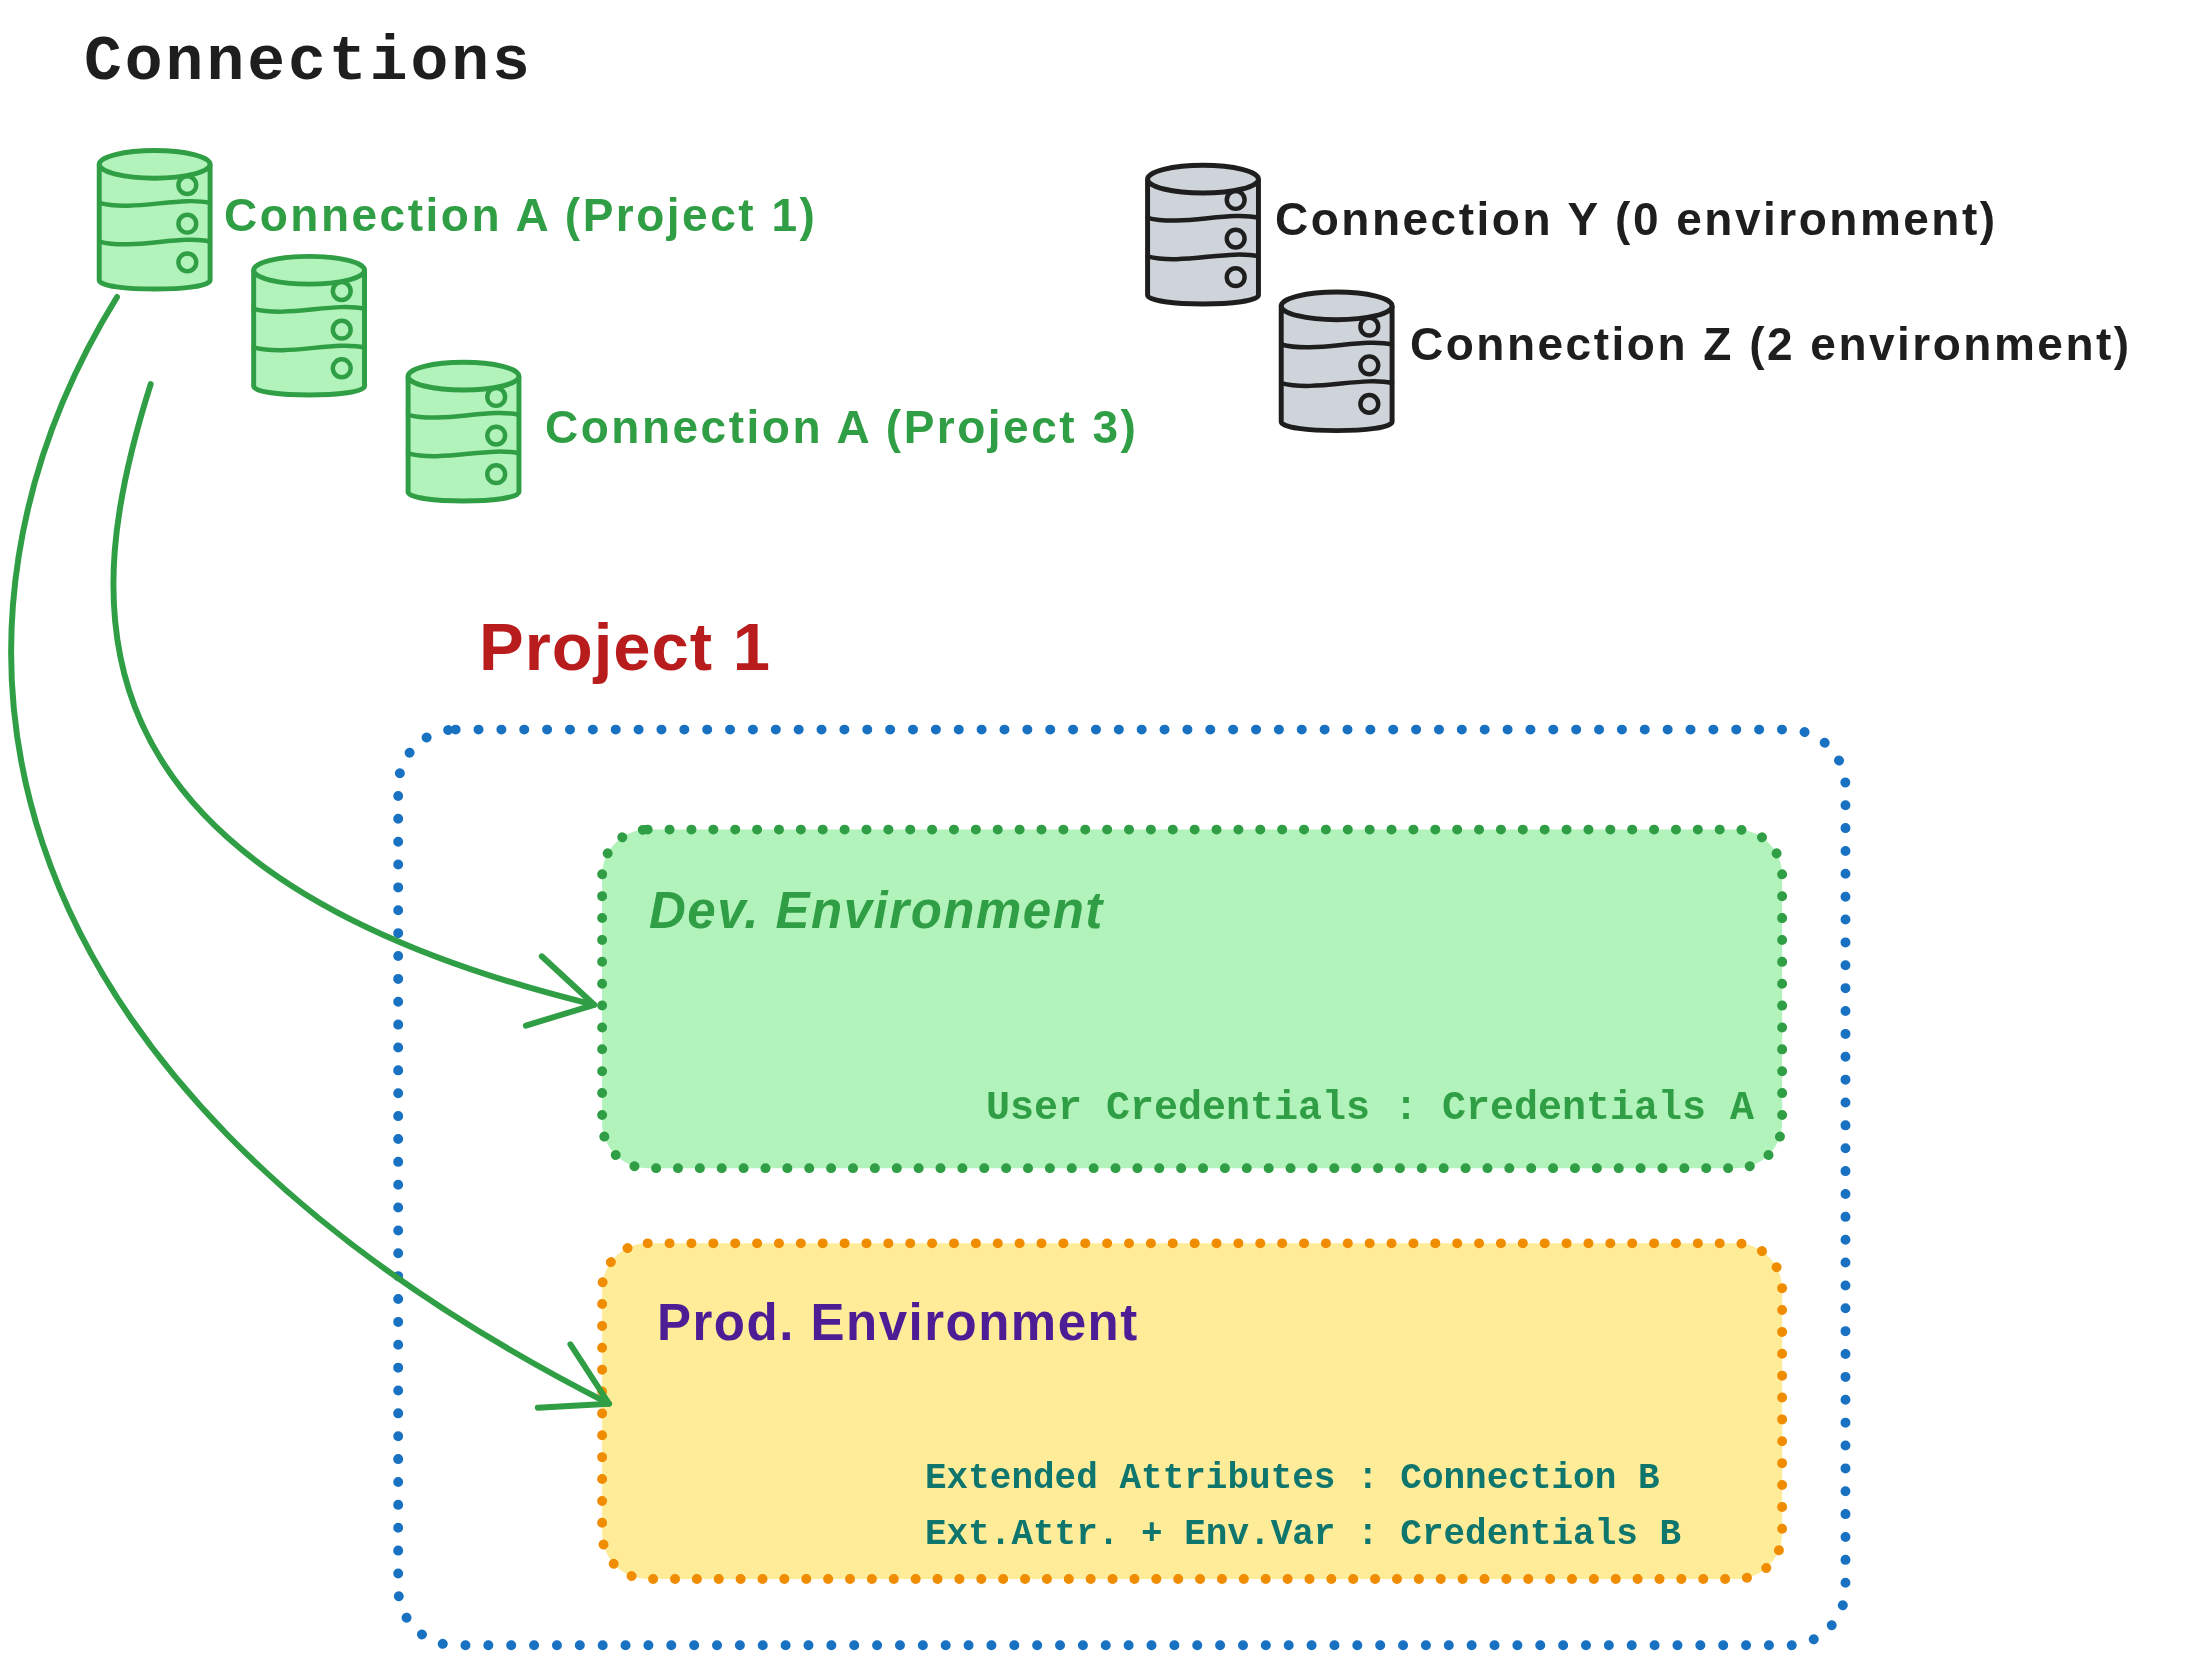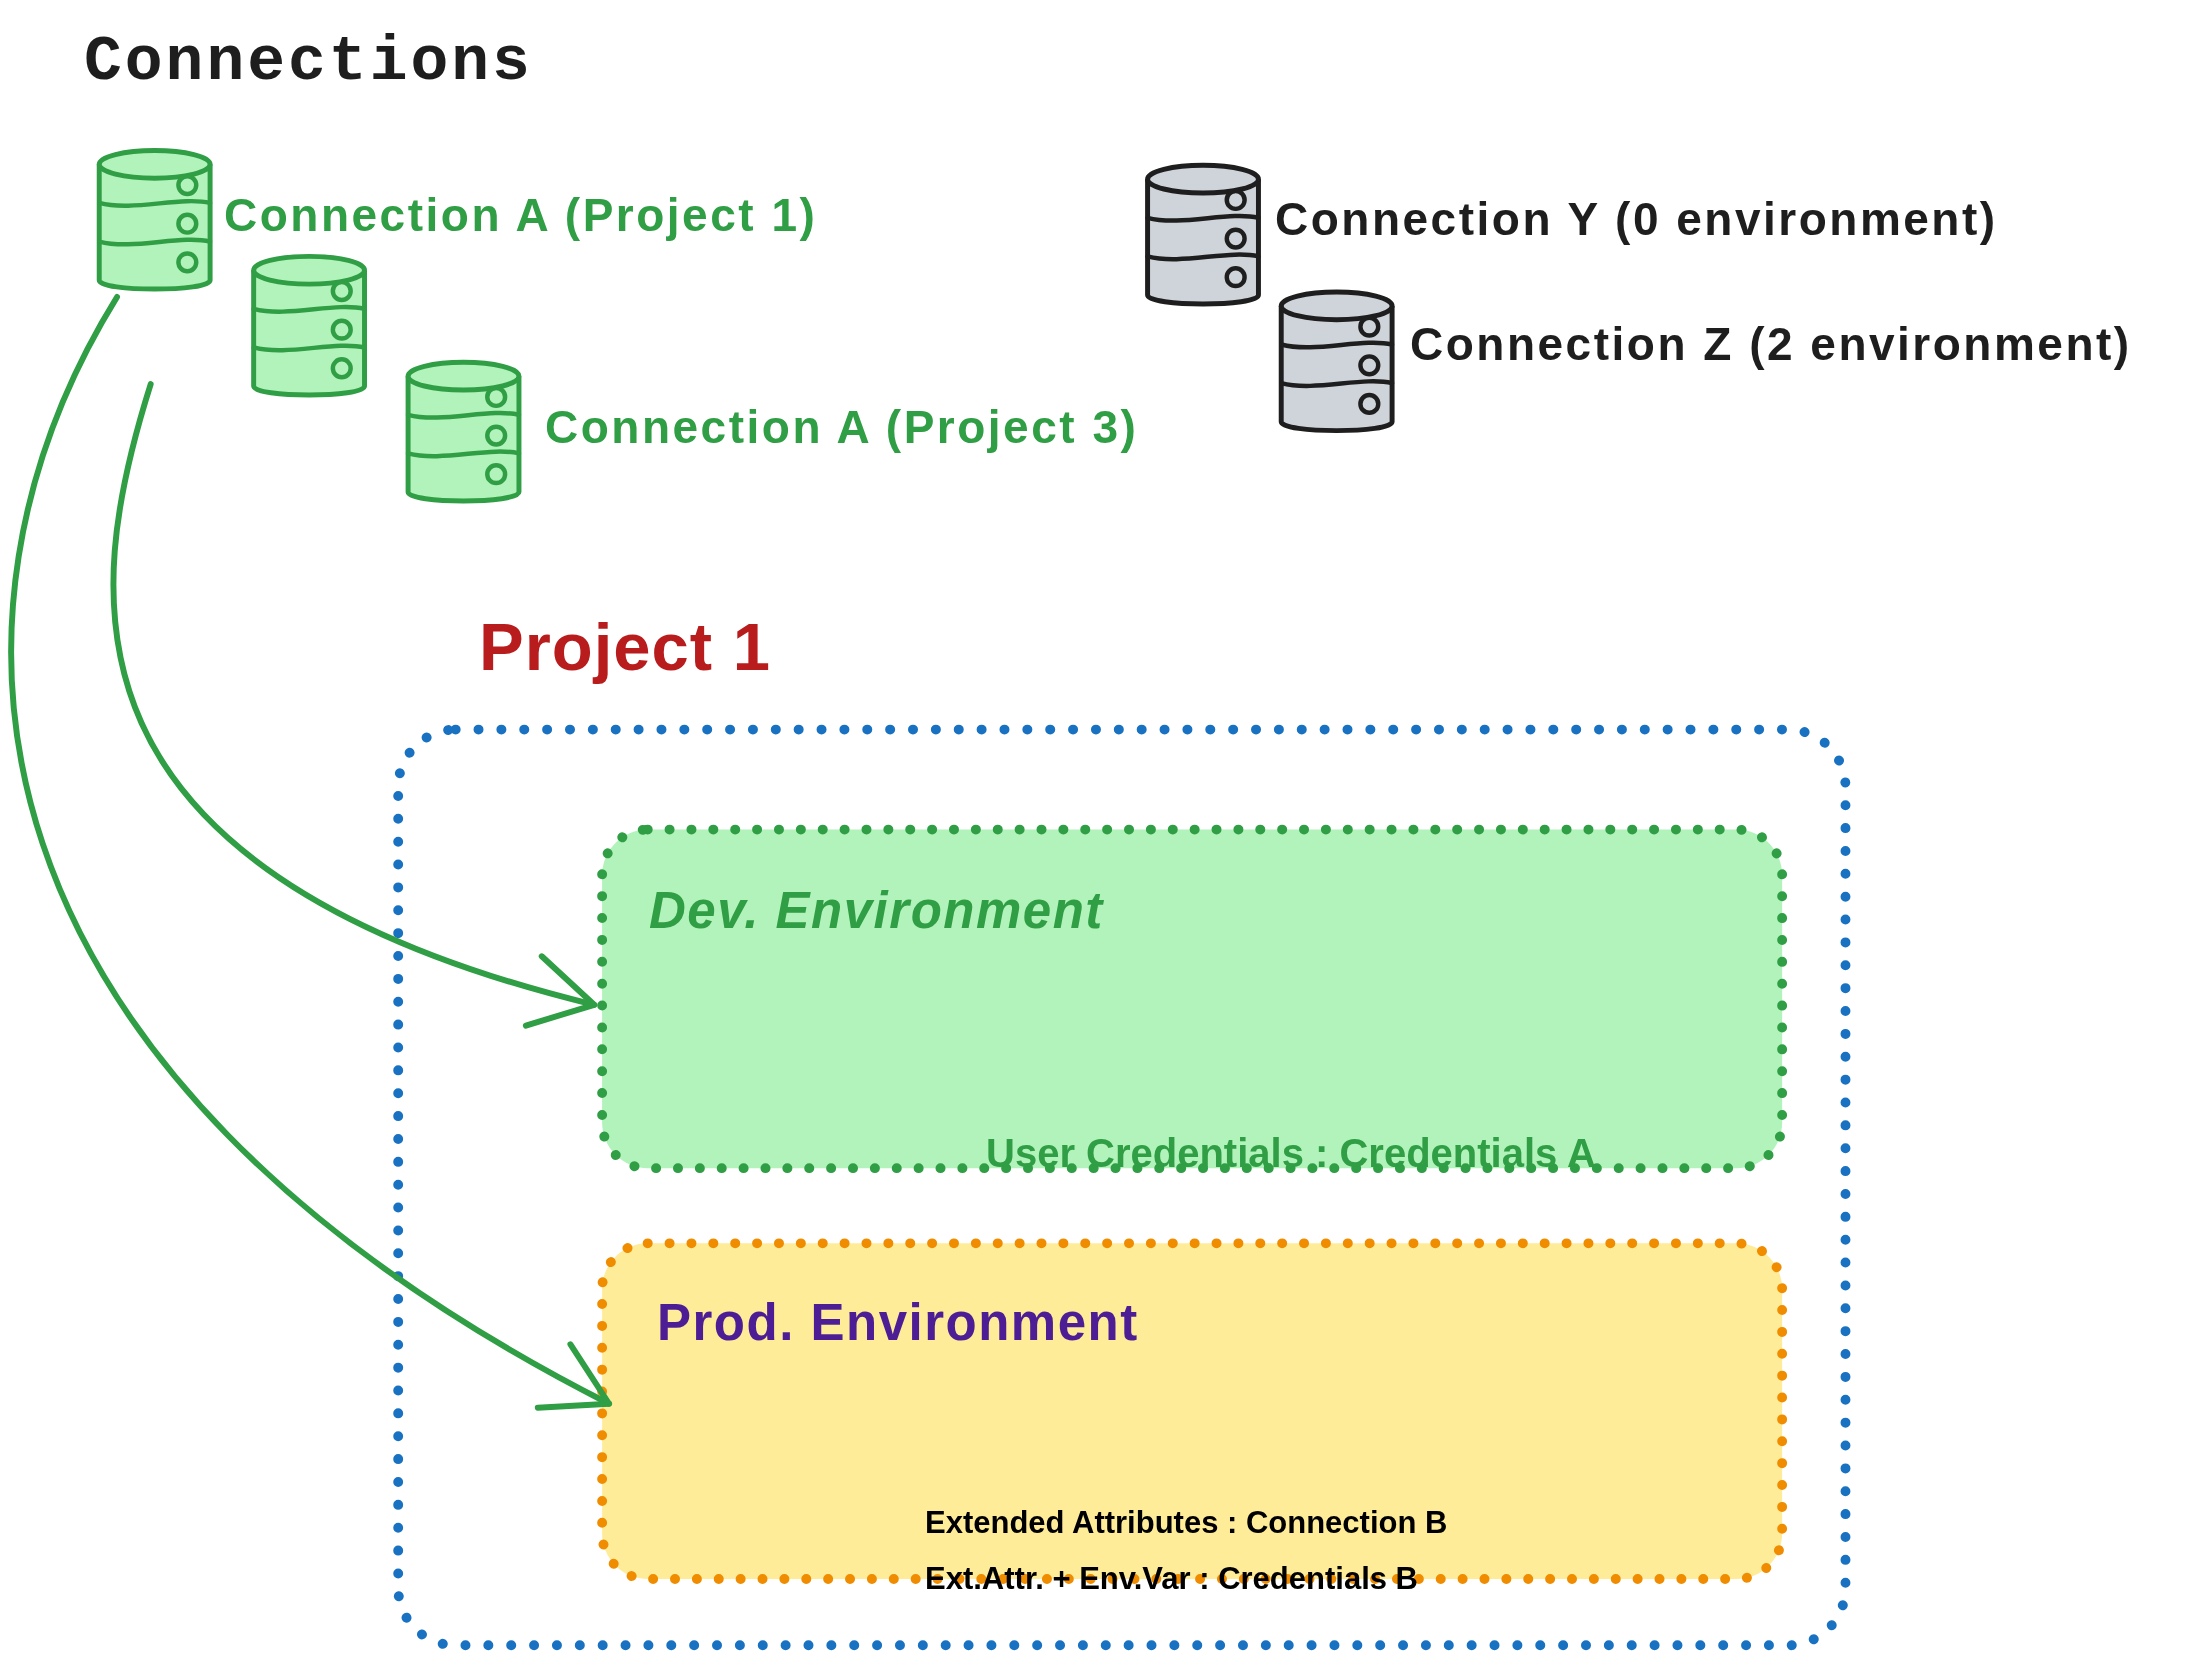--- a/index.html
+++ b/index.html
@@ -6,35 +6,35 @@
   #canvas{
     position:relative;
     width:2212px;height:1674px;
     background:#ffffff;
     overflow:hidden;
     font-family:"Liberation Sans", sans-serif;
   }
   #shapes{position:absolute;left:0;top:0;}
   .txt{position:absolute;white-space:nowrap;line-height:1.1;}
   .hand{font-family:"Liberation Sans", sans-serif;font-weight:bold;}
-  .mono{font-family:Liberation Sans, sans-serif;font-weight:bold;margin-top:44px;}
+  .mono{font-family:Liberation Mono, monospace;font-weight:bold;}
   .title{left:84px;top:28px;font-size:63px;letter-spacing:3px;color:#1e1e1e;font-family:Liberation Mono, monospace;}
   .conn-label{font-size:46px;letter-spacing:2.5px;color:#2f9e44;}
   .conn-label.gray{color:#1e1e1e;}
   .lbl-a1{left:224px;top:190px;}
   .lbl-a2{left:386px;top:297px;}
   .lbl-a3{left:545px;top:402px;}
   .lbl-y{left:1275px;top:194px;}
   .lbl-z{left:1410px;top:319px;}
   .project-title{left:479px;top:610px;font-size:67px;letter-spacing:1px;color:#b91c1c;}
   .env-title{font-size:51px;letter-spacing:1.5px;}
   .dev-title{left:649px;top:883px;color:#2f9e44;font-style:italic;}
   .prod-title{left:657px;top:1295px;color:#4c1d95;}
   .dev-map{left:986px;top:1087px;font-size:40px;color:#2f9e44;}
-  .prod-maps{left:925px;top:1451px;font-size:31px;color:#000000;line-height:56px;}
+  .prod-maps{left:925px;top:1451px;font-size:36px;color:#0f766e;line-height:56px;}
 </style>
 </head>
 <body>
 
 <div id="canvas">
 
   <svg id="shapes" width="2212" height="1674" viewBox="0 0 2234 1691">
     <defs>
       <g id="db-cyl">
         <path d="M4,16 L4,133 C4,145 116,145 116,133 L116,16" fill="var(--cfill)" stroke="var(--cstroke)" stroke-width="5" stroke-linejoin="round"></path>

